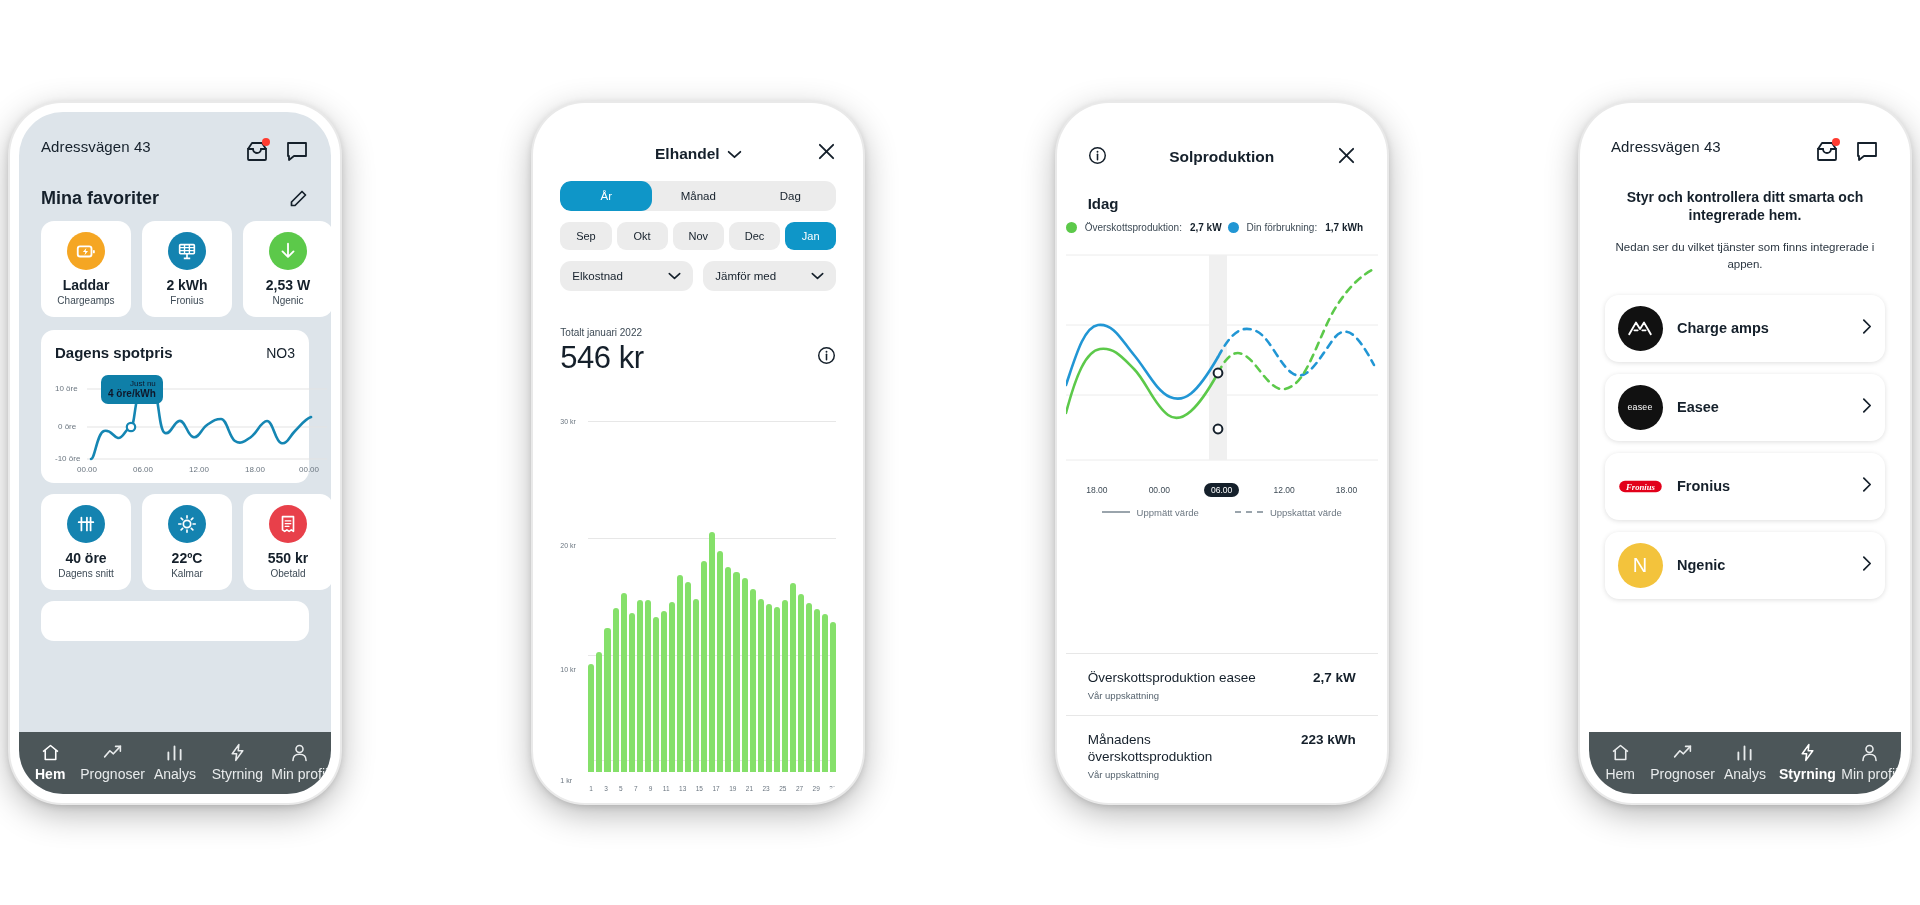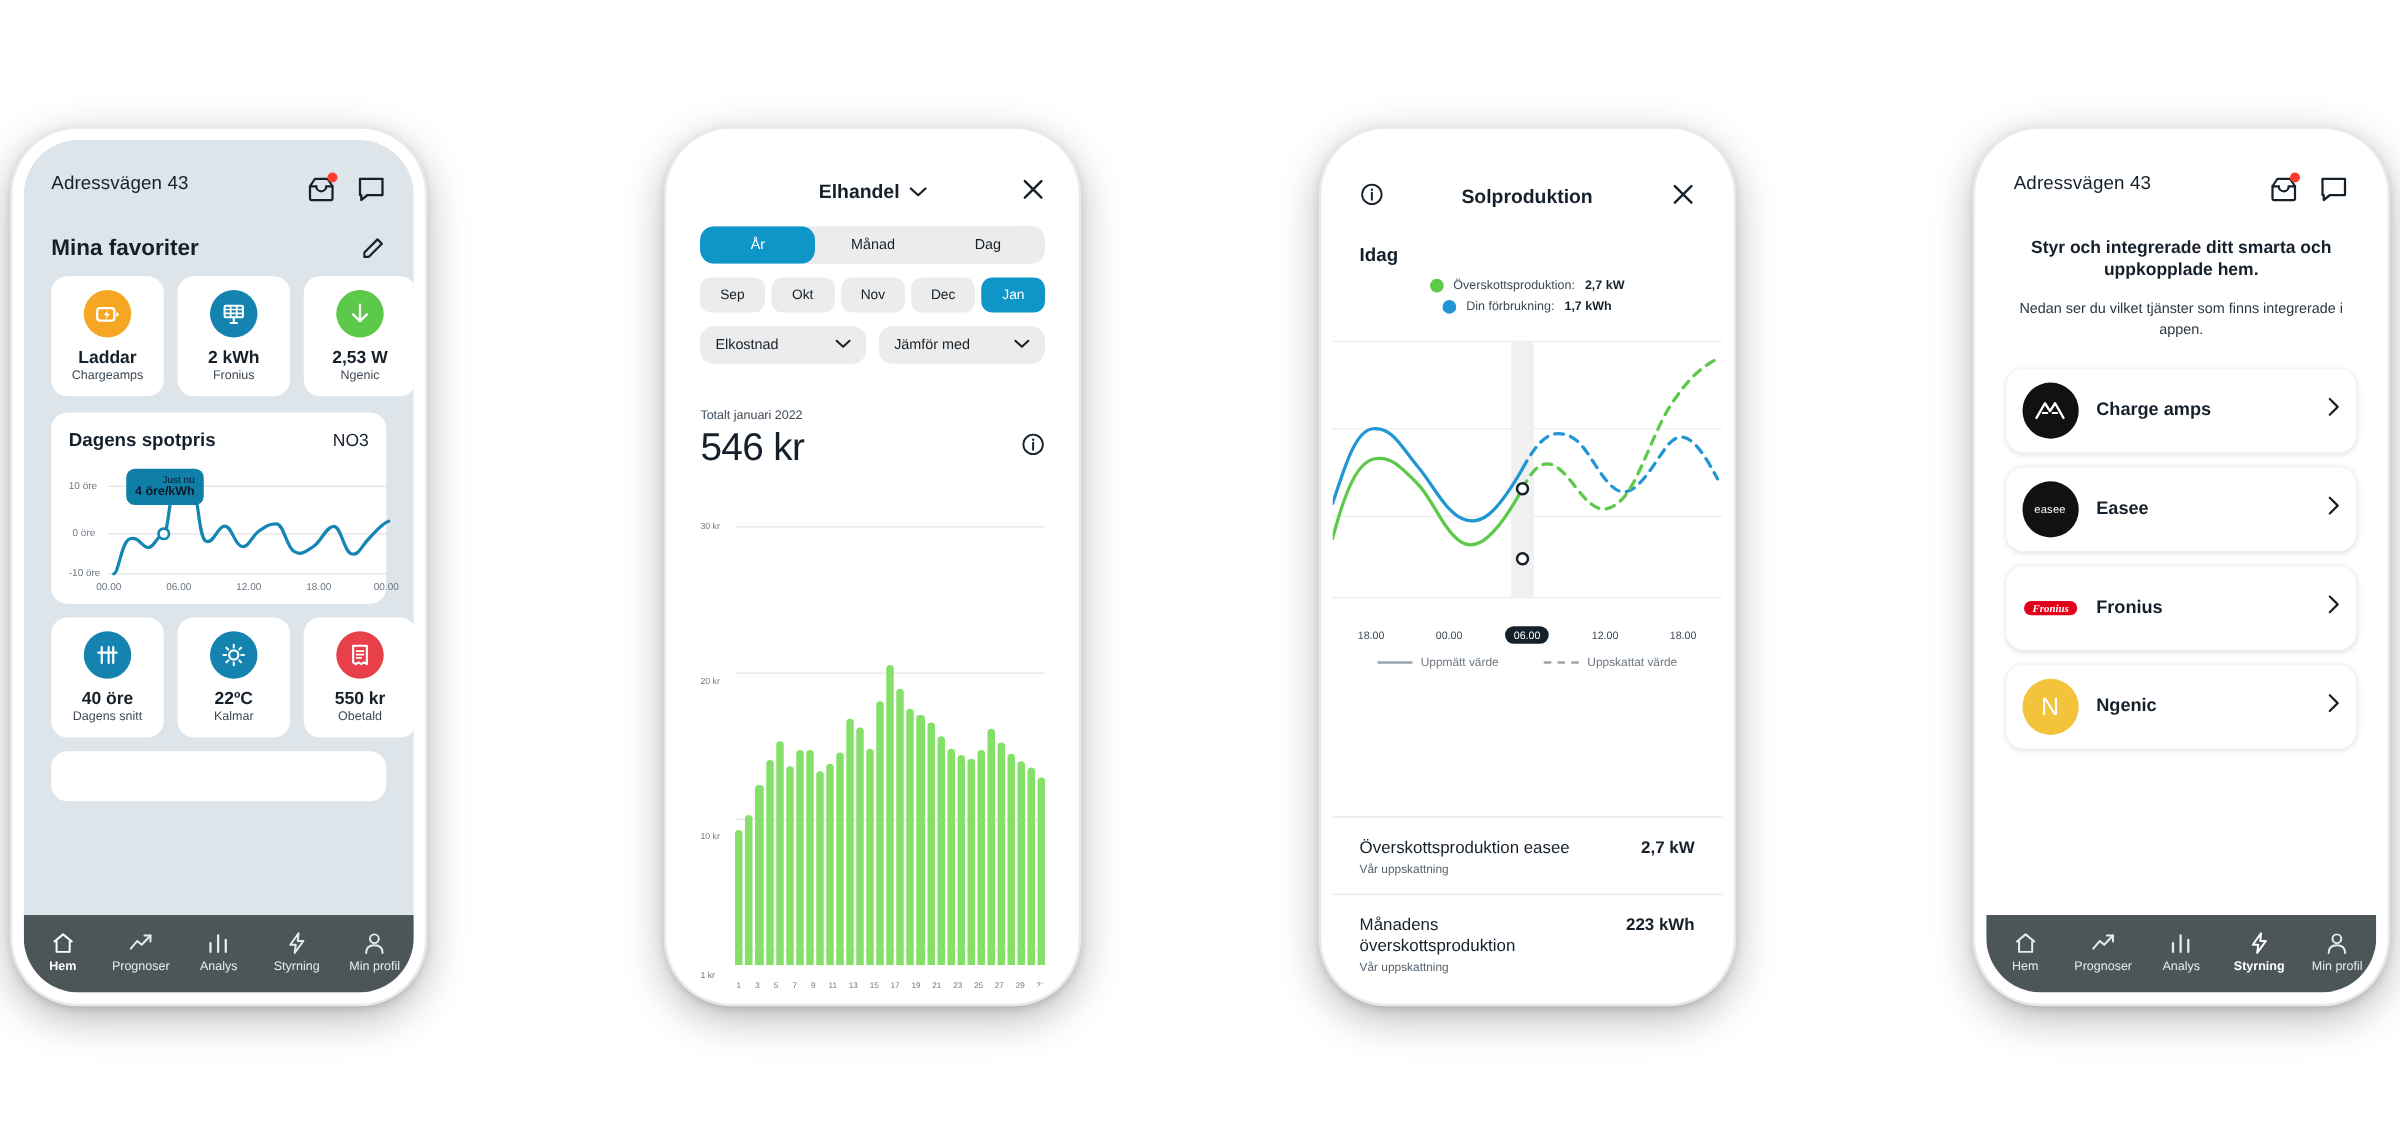--- a/index.html
+++ b/index.html
@@ -89,21 +89,21 @@
   .cut-card { background: #fff; border-radius: 13px; margin: 11px 22px 0 22px; height: 40px; padding: 12px 14px; }
 
   
   .tabbar {
     position: absolute; left: 0; right: 0; bottom: 0; height: 62px;
     background: #4c5659;
     display: flex; align-items: center; justify-content: space-around;
     padding-bottom: 2px;
   }
   .tab { display: flex; flex-direction: column; align-items: center; gap: 3px; width: 58px; }
-  .tab-lbl { font-size: 10px; color: #e8ebec; }
+  .tab-lbl { font-size: 14px; color: #e8ebec; }
   .tab.active .tab-lbl { font-weight: bold; color: #fff; }
   .tab svg { display: block; }
 
   
   .p2 { flex: 1; display: flex; flex-direction: column; padding: 0 18px; background: #fff; }
   .p2-head { display: flex; align-items: center; justify-content: center; position: relative; padding: 33px 0 12px 0; }
   .p2-title { font-size: 15.5px; font-weight: bold; color: #15202b; }
   .chev-s { margin-left: 7px; }
   .close-x { position: absolute; right: 0; top: 30px; }
 
@@ -144,21 +144,21 @@
   .bars { position: absolute; left: 0; right: 0; bottom: 0; top: 0; display: flex; align-items: flex-end; gap: 2px; }
   .bar { flex: 1; background: #85e06a; border-radius: 3px 3px 0 0; }
   .bars-x { position: absolute; left: 28px; right: 0; bottom: 2px; display: flex; gap: 2px; }
   .bx { flex: 1; text-align: center; font-size: 6.5px; color: #6b7680; }
 
   
   .p3 { flex: 1; display: flex; flex-direction: column; background: #fff; }
   .p3-head { display: flex; align-items: center; justify-content: space-between; padding: 34px 22px 0 22px; }
   .p3-title { font-size: 15.5px; font-weight: bold; color: #15202b; flex: 1; text-align: center; }
   .idag { font-size: 15px; font-weight: bold; color: #15202b; padding: 26px 22px 0 22px; }
-  .legend { padding: 10px 0 0 0; display: flex; flex-direction: column; gap: 6px; align-items: center; }
+  .legend { padding: 10px 0 0 0; display: flex; gap: 6px; align-items: center; }
   .lg { display: flex; align-items: center; gap: 8px; font-size: 10px; color: #3d4a55; }
   .lg b { color: #15202b; }
   .lg-dot { width: 11px; height: 11px; border-radius: 50%; }
 
   .sun-chart { position: relative; height: 250px; margin-top: 12px; }
   .sun-chart svg { position: absolute; left: 0; top: 0; }
   .sun-x { position: absolute; left: 0; right: 0; bottom: 0; display: flex; }
   .sx { flex: 1; text-align: center; font-size: 8.5px; color: #3d4a55; }
   .sx.pill span { background: #15202b; color: #fff; border-radius: 9px; padding: 2px 7px; font-size: 8.5px; }
 
@@ -636,21 +636,21 @@
             </a>
             <a class="icon-btn">
               <svg width="24" height="22" viewBox="0 0 24 22">
                 <path d="M3 3 L21 3 L21 16 L9 16 L4 20 L4 16 L3 16 Z" fill="none" stroke="#15202b" stroke-width="1.8" stroke-linejoin="round"></path>
               </svg>
             </a>
           </div>
         </div>
 
         <div class="p4-intro">
-          <div class="p4-h">Styr och integrerade ditt smarta och uppkopplade hem.</div>
+          <div class="p4-h">Styr och kontrollera ditt smarta och integrerade hem.</div>
           <div class="p4-p">Nedan ser du vilket tjänster som finns integrerade i appen.</div>
         </div>
 
         <div class="svc-list">
 
           <div class="svc">
             <div class="svc-logo" style="background:#111">
               <svg width="28" height="18" viewBox="0 0 30 20">
                 <path d="M3 17 L10.5 4 L15 11 L19.5 4 L27 17" fill="none" stroke="#fff" stroke-width="2.1" stroke-linejoin="round" stroke-linecap="round"></path>
                 <path d="M8.6 12.6 H12.6 M17.4 12.6 H21.4" stroke="#fff" stroke-width="1.8" stroke-linecap="round"></path>

